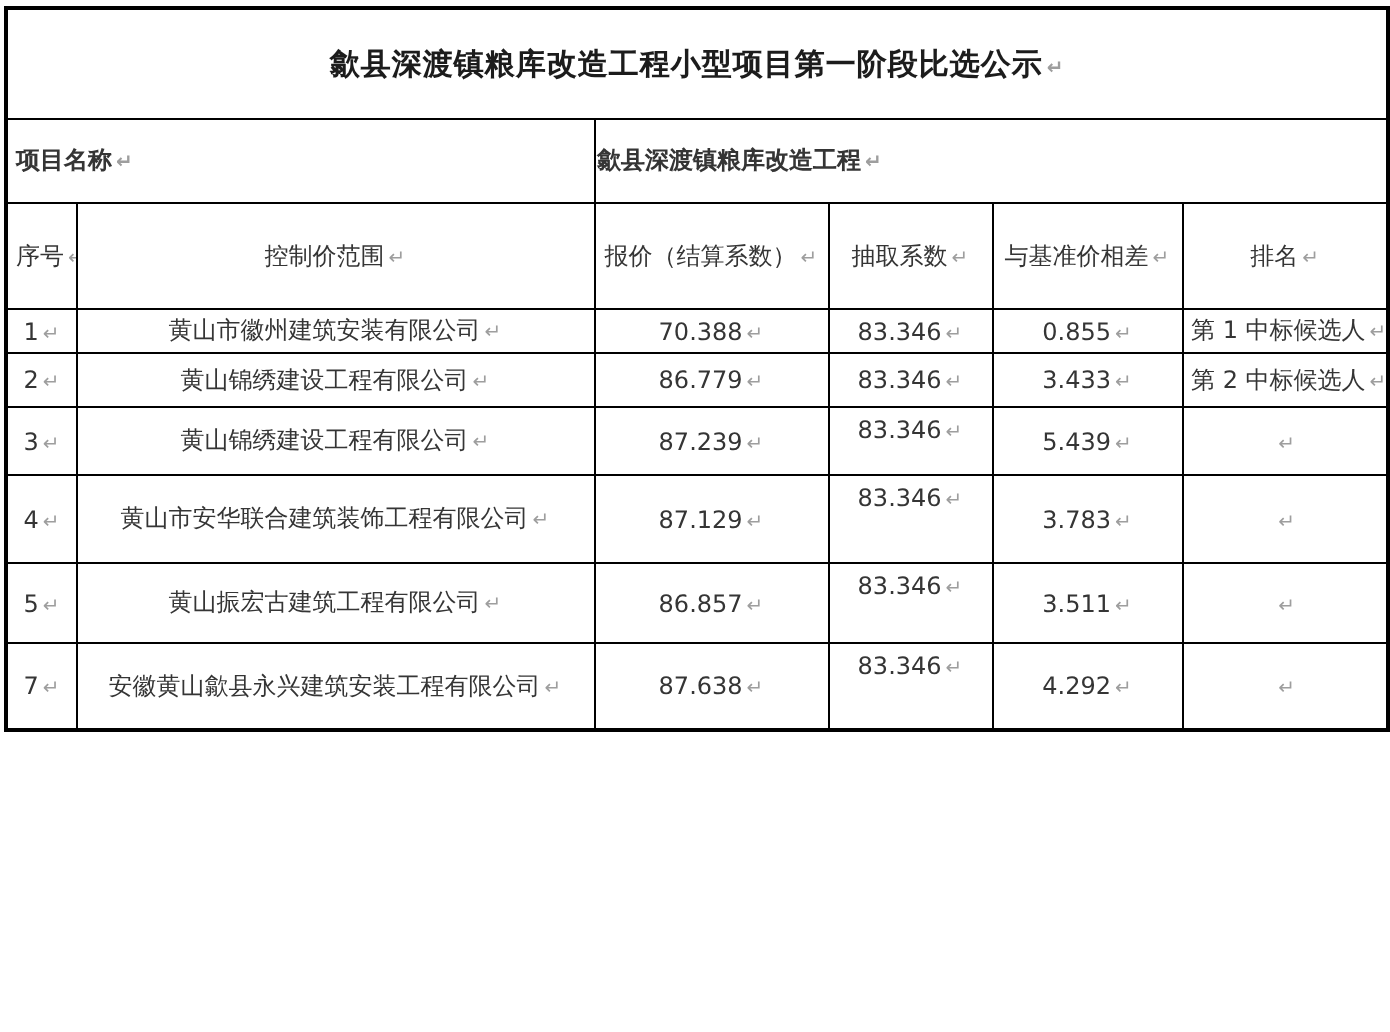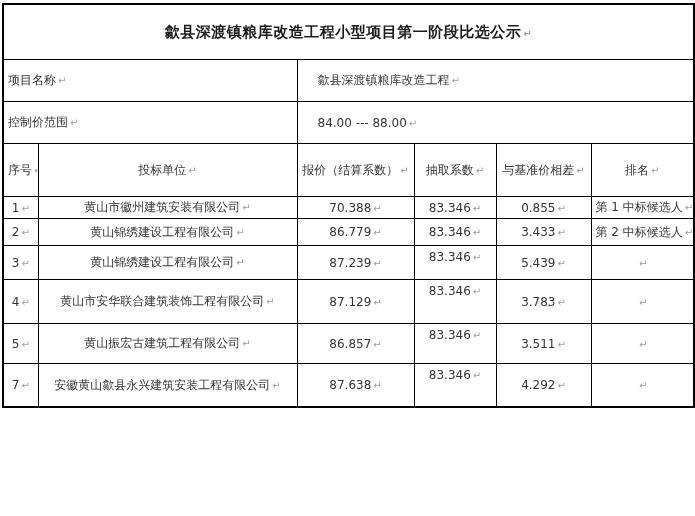--- a/index.html
+++ b/index.html
@@ -21,22 +21,22 @@
   }
   
   col.c-no{width:35px}
   col.c-company{width:259px}
   col.c-price{width:117px}
   col.c-basis{width:82px}
   col.c-diff{width:95px}
   col.c-rank{width:103px}
   
   td.title-cell{height:54px;text-align:center;font-weight:bold;font-size:15px;color:#1c1c1c;letter-spacing:.5px;}
-  tr.info td{height:41px;text-align:left;}
-  td.info-value{padding-left:20px;}
+  tr.info td{height:41px;text-align:left;font-weight:bold;}
+  td.info-value{padding-left:1px;}
   tr.hdr td{height:52px;text-align:center;}
   tr.dr td{text-align:center;}
   tr.dr0 td{height:21px}
   tr.dr1 td{height:26px}
   tr.dr2 td{height:29px}
   tr.dr3 td{height:39px}
   tr.dr4 td{height:35px}
   tr.dr5 td{height:38px}
   td.vtop{vertical-align:top;padding-top:4px;}
   
@@ -64,28 +64,24 @@
         <tr>
     <td class="title-cell" colspan="6">
       <span class="t">歙县深渡镇粮库改造工程小型项目第一阶段比选公示</span><span class="pm">↵</span>
     </td>
   </tr>
 
   <tr class="info">
     <td colspan="2"><span class="t">项目名称</span><span class="pm">↵</span></td>
     <td colspan="4" class="info-value"><span class="t">歙县深渡镇粮库改造工程</span><span class="pm">↵</span></td>
   </tr>
-  <tr class="info">
-    <td colspan="2"><span class="t">控制价范围</span><span class="pm">↵</span></td>
-    <td colspan="4" class="info-value"><span class="t">84.00 --- 88.00</span><span class="pm">↵</span></td>
-  </tr>
 
   <tr class="hdr">
     <td><span class="t">序号</span><span class="pm">↵</span></td>
-    <td><span class="t">投标单位</span><span class="pm">↵</span></td>
+    <td><span class="t">控制价范围</span><span class="pm">↵</span></td>
     <td><span class="t">报价（结算系数）</span><span class="pm">↵</span></td>
     <td><span class="t">抽取系数</span><span class="pm">↵</span></td>
     <td><span class="t">与基准价相差</span><span class="pm">↵</span></td>
     <td><span class="t">排名</span><span class="pm">↵</span></td>
   </tr>
 
   <tr class="dr dr0">
     <td><span class="t">1</span><span class="pm">↵</span></td>
     <td><span class="t">黄山市徽州建筑安装有限公司</span><span class="pm">↵</span></td>
     <td><span class="t">70.388</span><span class="pm">↵</span></td>

